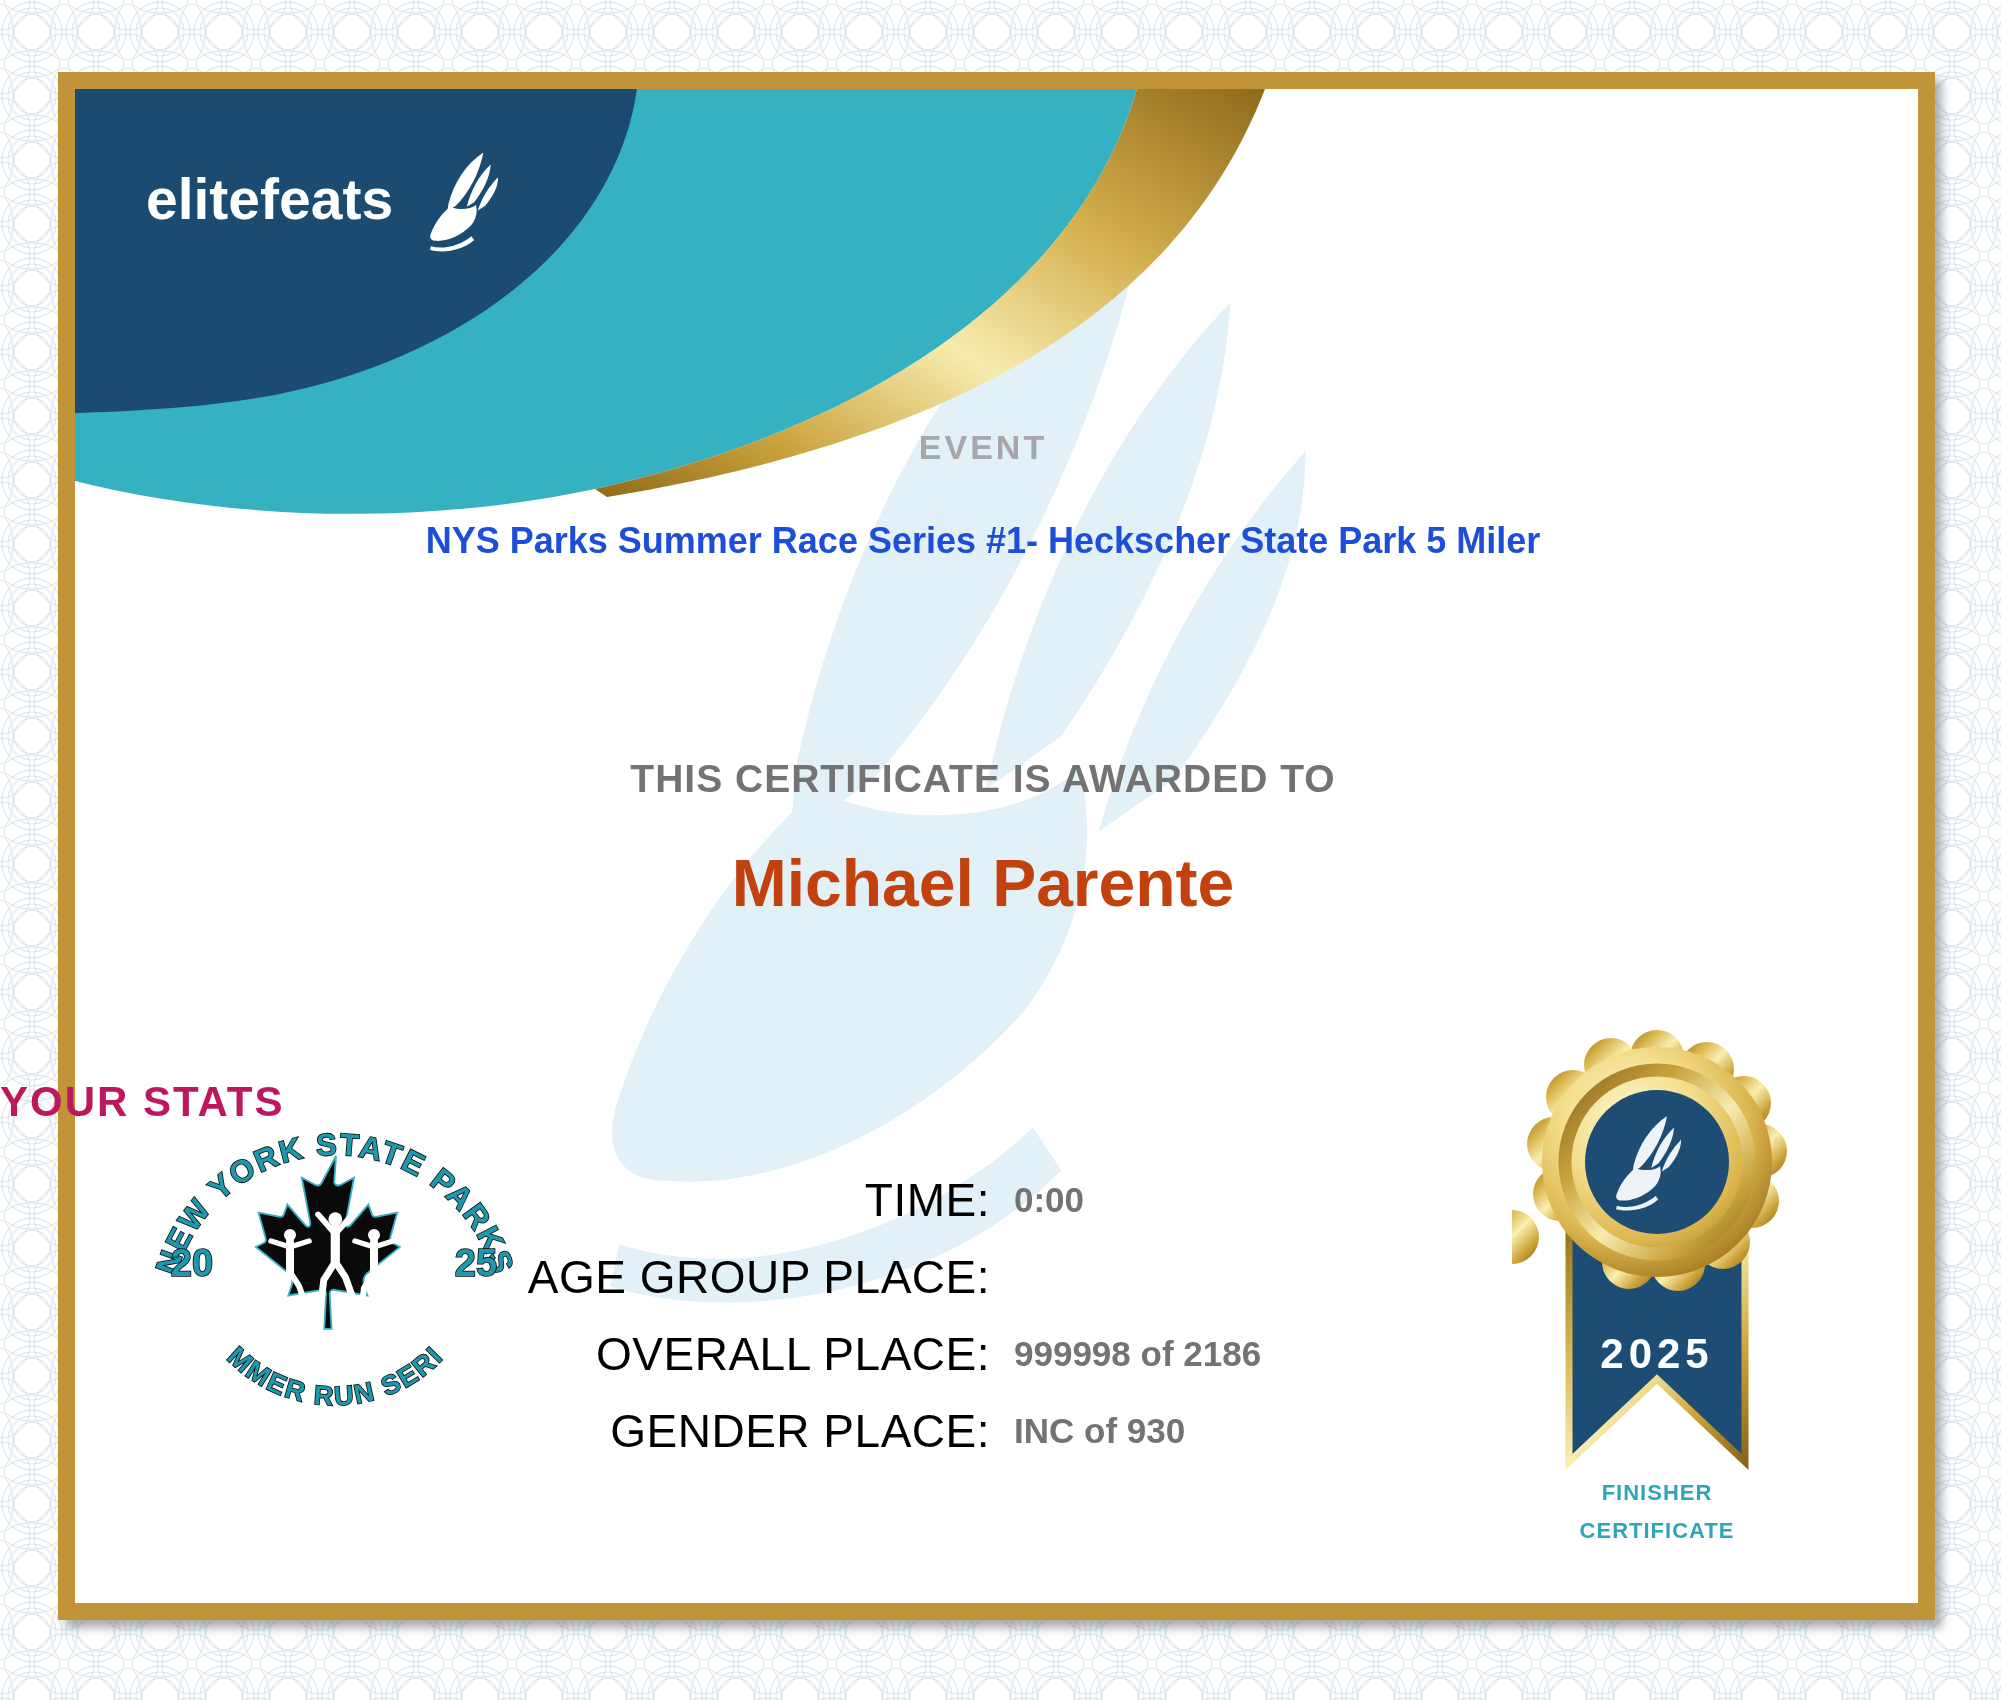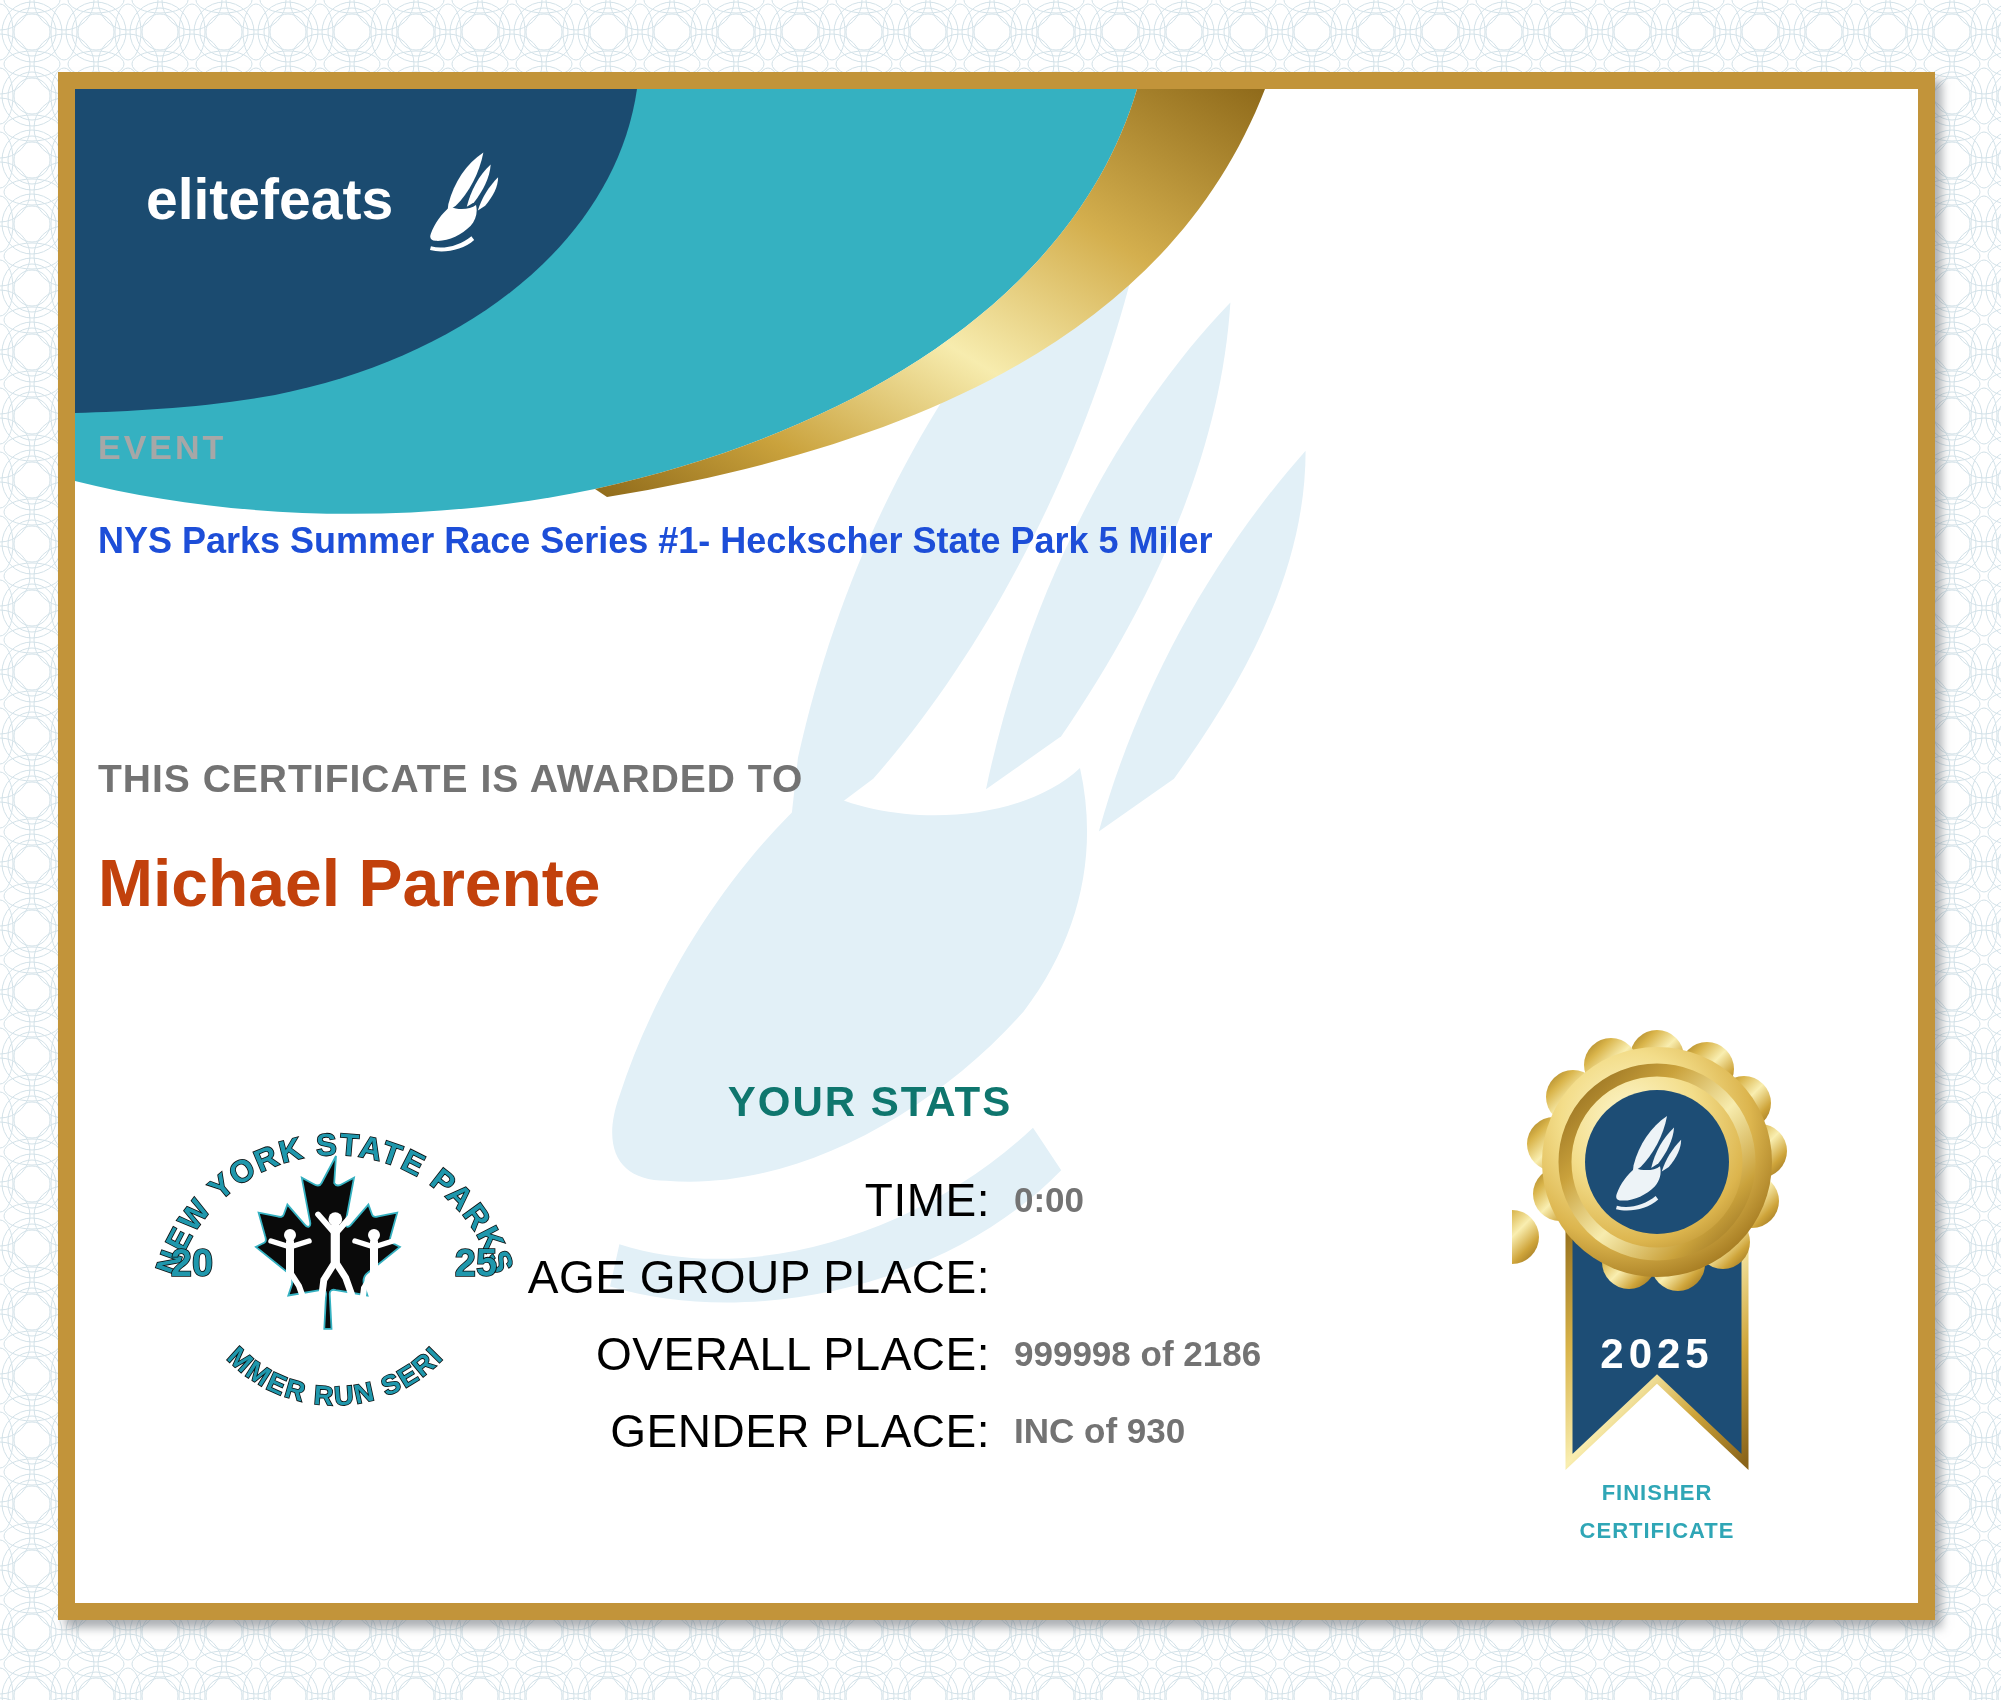--- a/index.html
+++ b/index.html
@@ -17,29 +17,29 @@
     border:17px solid #c2943a;background:#fff;box-sizing:border-box;
     box-shadow:7px 8px 9px rgba(105,112,118,.55), inset 0 0 0 2px rgba(255,255,255,.55);
   }
 
   .watermark{left:610px;top:165px;color:#e2f0f7;}
   .deco{left:75px;top:89px;}
 
   .brand{left:146px;top:166px;width:340px;font-size:57px;font-weight:bold;color:#fff;letter-spacing:0;}
   .brand-icon{left:430px;top:152px;color:#fff;}
 
-  .ctext{left:98px;width:1810px;text-align:left;white-space:nowrap;}
+  .ctext{left:78px;width:1810px;text-align:center;white-space:nowrap;}
   .event-label{top:428px;font-size:34px;font-weight:600;color:#a7a7a7;letter-spacing:3px;}
   .event-name{top:520px;font-size:36px;font-weight:bold;color:#1d4ed8;}
   .awarded-label{top:757px;font-size:39px;font-weight:600;color:#737373;letter-spacing:1px;}
   .recipient{top:845px;font-size:66px;font-weight:bold;color:#c2410c;}
   .distance{top:932px;font-size:44px;font-weight:bold;color:#111;}
   .distance span{display:inline-block;transform:scaleX(.86);transform-origin:center;}
 
-  .stats-heading{left:0;width:1740px;top:1078px;text-align:center;font-size:42px;font-weight:600;color:#0f766e;letter-spacing:2px;}
+  .stats-heading{left:0;width:1740px;top:1078px;font-size:42px;font-weight:600;color:#be185d;letter-spacing:2px;}
   .stats{left:430px;top:1161px;display:grid;grid-template-columns:560px 520px;column-gap:24px;}
   .stats .row{display:contents;}
   .stats .label{height:77px;display:flex;align-items:center;justify-content:flex-end;
     font-size:46px;color:#000000;letter-spacing:.5px;white-space:nowrap;}
   .stats .value{height:77px;display:flex;align-items:center;justify-content:flex-start;
     font-size:35px;font-weight:bold;color:#737373;white-space:nowrap;}
 
   .series-logo{left:128px;top:1085px;}
   .medal{left:1512px;top:1012px;}
   .medal-caption{left:1500px;top:1474px;width:314px;text-align:center;color:#2fa6b6;

